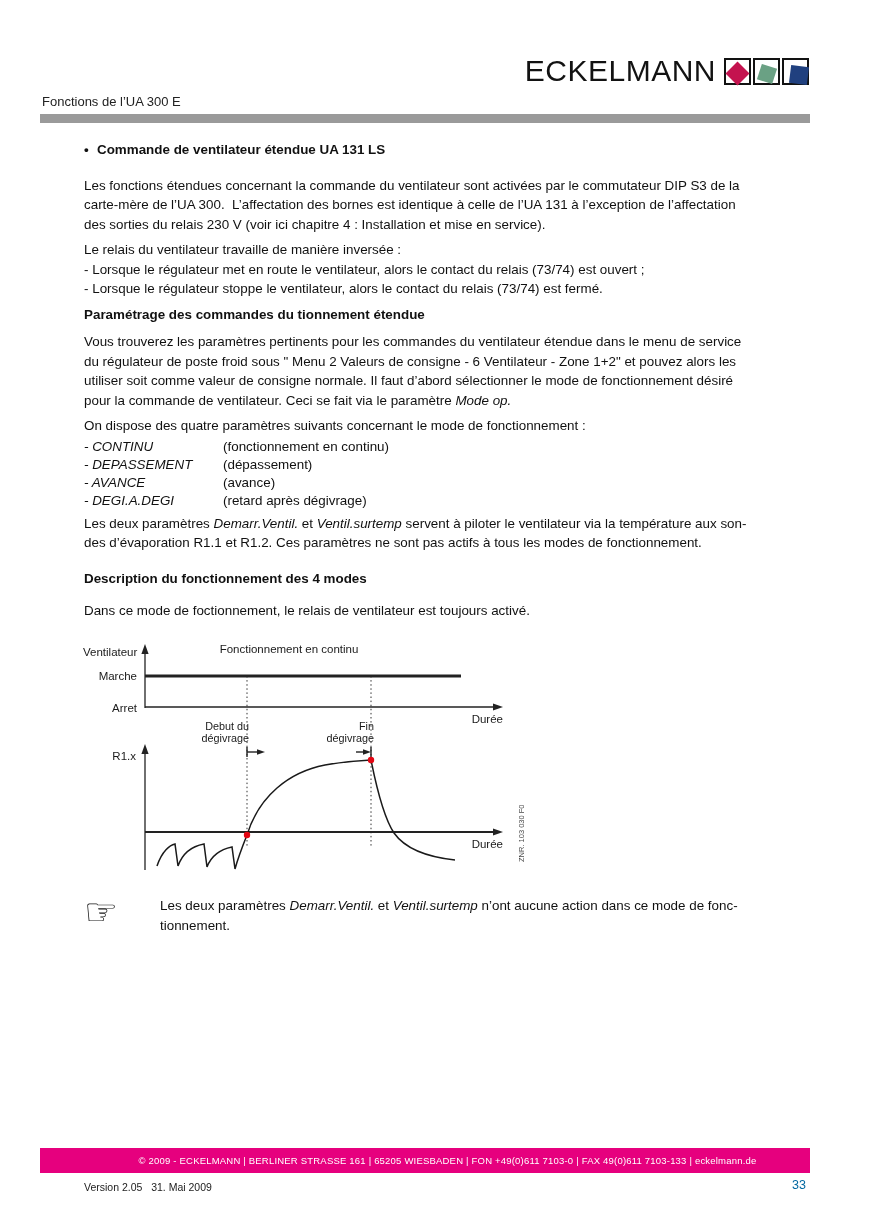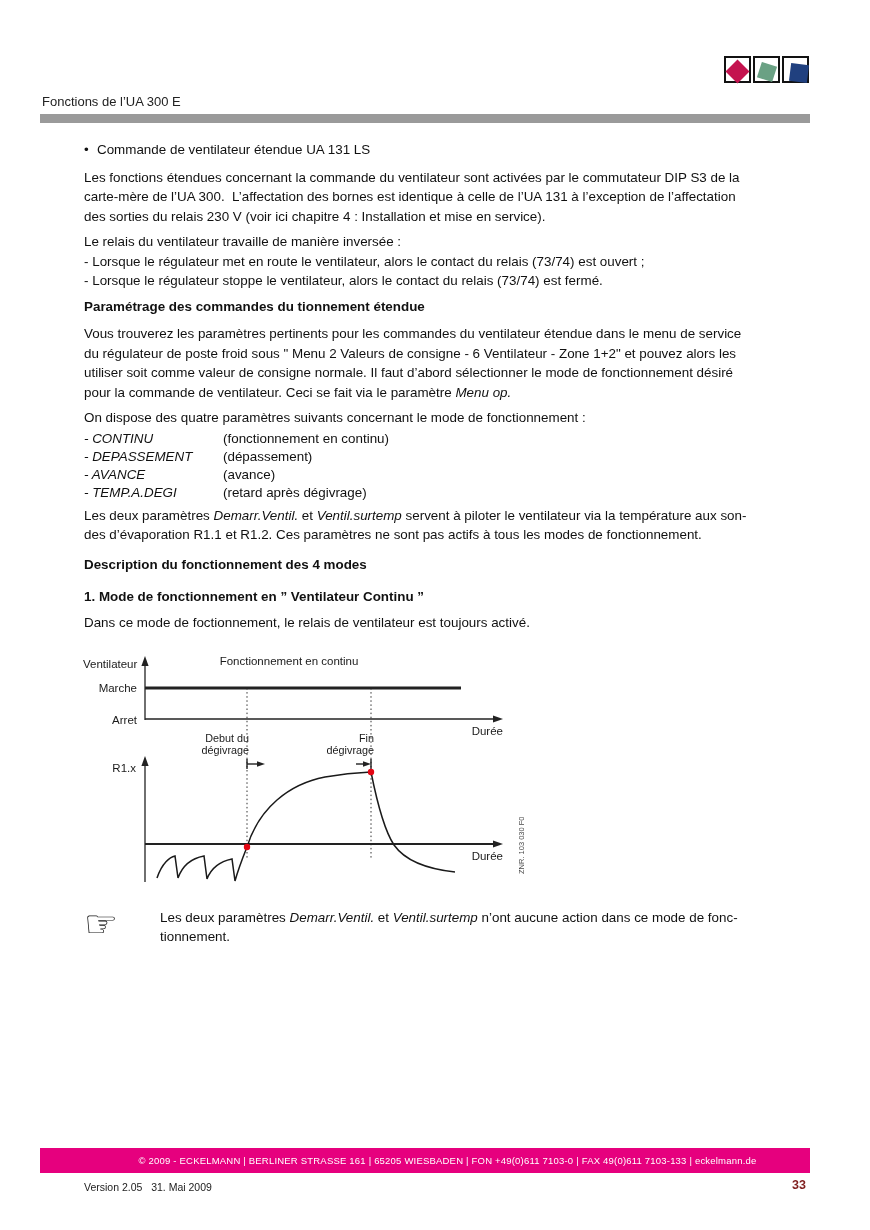--- a/index.html
+++ b/index.html
@@ -17,31 +17,31 @@
   .logo-box .shape { position:absolute; }
   .shape-red   { width:17px; height:17px; left:3px; top:5px;  transform:rotate(45deg); }
   .shape-green { width:16px; height:16px; left:4px; top:6px;  transform:rotate(18deg); }
   .shape-blue  { width:18px; height:18px; left:6px; top:6px;  transform:rotate(7deg);  }
   .header-left { position:absolute; left:42px; top:94px; font-size:13px; color:#222; }
   .gray-bar { position:absolute; left:40px; top:114px; width:770px; height:9px; background:#9a9a9a; }
 
   
   .content { position:absolute; left:84px; top:140px; width:740px; font-size:13.4px; line-height:19.5px; }
   .content p, .content .rich { white-space:pre-wrap; }
-  .h-bullet { font-weight:normal; margin-bottom:8px; }
+  .h-bullet { font-weight:bold; margin-bottom:16px; }
   .h-bullet .bullet { display:inline-block; width:13px; }
   .p1 { margin-bottom:6px; }
   .p2 { margin-bottom:6px; }
   .h2 { font-weight:bold; margin-bottom:8px; }
   .p3 { margin-bottom:6px; }
   .p4 { margin-bottom:2px; }
   .modes { margin-bottom:4px; line-height:18px; }
   .mode-row { display:flex; }
   .mode-name { width:139px; font-style:italic; flex:none; }
-  .p5 { margin-bottom:10px; }
+  .p5 { margin-bottom:16px; }
   .h2b { margin-bottom:13px; }
   .h3 { font-weight:bold; margin-bottom:6px; }
   .p6 { line-height:19px; margin-bottom:18px; }
 
   
   .figure { margin-left:-9px; }
   .figure svg { display:block; }
   .fig-text { font-size:11.5px; fill:#1a1a1a; font-family:"Liberation Sans", sans-serif; }
   .fig-text-sm { font-size:10.8px; fill:#1a1a1a; font-family:"Liberation Sans", sans-serif; }
   .fig-ref { font-size:7.5px; fill:#4a4a4a; font-family:"Liberation Sans", sans-serif; }
@@ -51,29 +51,30 @@
   .note-icon { width:76px; flex:none; font-size:38px; line-height:36px; color:#111; margin-top:-2px; }
   .note-text { width:648px; white-space:pre-wrap; }
 
   
   .footer-bar {
     position:absolute; left:40px; top:1148px; width:770px; height:25px;
     color:#fff; font-size:9.5px; line-height:25px; padding-left:45px;
     letter-spacing:0.2px;
   }
   .footer-version { position:absolute; left:84px; top:1181px; font-size:10.5px; white-space:pre; color:#222; }
-  .footer-page { position:absolute; right:64px; top:1178px; font-size:12.5px; color:#7f1d1d;font-weight:bold; }
+  .footer-page { position:absolute; right:64px; top:1178px; font-size:12.5px; color:#0369a1; }
   i { font-style:italic; }
 </style>
 </head>
 <body>
 
 <div class="page">
 
   <div class="logo">
+    <div class="logo-text">ECKELMANN</div>
     <div class="logo-marks">
       <div class="logo-box">
           <div class="shape shape-red" style="background: rgb(196, 19, 79);"></div>
         </div>
       <div class="logo-box">
           <div class="shape shape-green" style="background: rgb(106, 161, 132);"></div>
         </div>
       <div class="logo-box">
           <div class="shape shape-blue" style="background: rgb(32, 64, 127);"></div>
         </div>
@@ -87,44 +88,43 @@
     <p class="p1">Les fonctions étendues concernant la commande du ventilateur sont activées par le commutateur DIP S3 de la
 carte-mère de l’UA 300.  L’affectation des bornes est identique à celle de l’UA 131 à l’exception de l’affectation
 des sorties du relais 230 V (voir ici chapitre 4 : Installation et mise en service).</p>
     <p class="p2">Le relais du ventilateur travaille de manière inversée :
 - Lorsque le régulateur met en route le ventilateur, alors le contact du relais (73/74) est ouvert ;
 - Lorsque le régulateur stoppe le ventilateur, alors le contact du relais (73/74) est fermé.</p>
     <div class="h2">Paramétrage des commandes du tionnement étendue</div>
     <div class="rich p3"><span>Vous trouverez les paramètres pertinents pour les commandes du ventilateur étendue dans le menu de service
 du régulateur de poste froid sous " Menu 2 Valeurs de consigne - 6 Ventilateur - Zone 1+2" et pouvez alors les
 utiliser soit comme valeur de consigne normale. Il faut d’abord sélectionner le mode de fonctionnement désiré
-pour la commande de ventilateur. Ceci se fait via le paramètre </span><i>Menu op.</i></div>
+pour la commande de ventilateur. Ceci se fait via le paramètre </span><i>Mode op.</i></div>
     <p class="p4">On dispose des quatre paramètres suivants concernant le mode de fonctionnement :</p>
     <div class="modes">
       <div class="mode-row">
           <span class="mode-name">- CONTINU</span>
           <span>(fonctionnement en continu)</span>
         </div>
       <div class="mode-row">
           <span class="mode-name">- DEPASSEMENT</span>
           <span>(dépassement)</span>
         </div>
       <div class="mode-row">
           <span class="mode-name">- AVANCE</span>
           <span>(avance)</span>
         </div>
       <div class="mode-row">
-          <span class="mode-name">- TEMP.A.DEGI</span>
+          <span class="mode-name">- DEGI.A.DEGI</span>
           <span>(retard après dégivrage)</span>
         </div>
     </div>
     <div class="rich p5"><span>Les deux paramètres </span><i>Demarr.Ventil.</i><span> et </span><i>Ventil.surtemp</i><span> servent à piloter le ventilateur via la température aux son-
 des d’évaporation R1.1 et R1.2. Ces paramètres ne sont pas actifs à tous les modes de fonctionnement.</span></div>
     <div class="h2 h2b">Description du fonctionnement des 4 modes</div>
-    <div class="h3">1. Mode de fonctionnement en ” Ventilateur Continu ”</div>
     <p class="p6">Dans ce mode de foctionnement, le relais de ventilateur est toujours activé.</p>
 
     <div class="figure">
       <svg width="470" height="252" viewBox="0 0 470 252">
 
         <line x1="172" y1="38" x2="172" y2="208" stroke="#333" stroke-width="1" stroke-dasharray="1.5,2.6"></line>
         <line x1="296" y1="38" x2="296" y2="208" stroke="#333" stroke-width="1" stroke-dasharray="1.5,2.6"></line>
 
         <text class="fig-text" x="8" y="18">Ventilateur</text>
         <line x1="70" y1="70" x2="70" y2="13" stroke="#222" stroke-width="1.3"></line>

